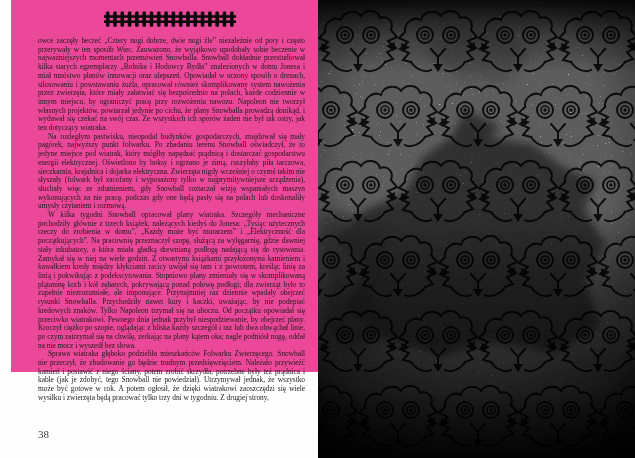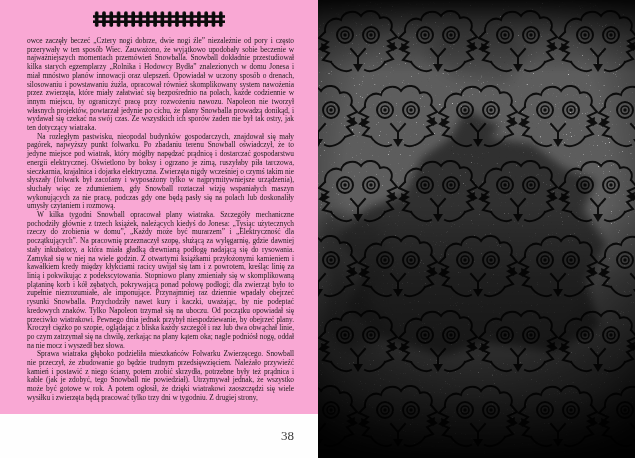--- a/index.html
+++ b/index.html
@@ -1,33 +1,33 @@
 <!DOCTYPE html>
 <html lang="pl"><head>
 <meta charset="utf-8">
 <style>
   html,body { margin:0; padding:0; background:#ffffff; }
   .spread {
     position:relative; width:635px; height:458px; overflow:hidden;
     background:#fefefe; font-family:"Liberation Serif", serif;
   }
   
-  .left-page { position:absolute; left:0; top:0; width:318px; height:414px; background:#f9a8d4; }
+  .left-page { position:absolute; left:11px; top:0; width:318px; height:372px; background:#ec4899; }
   .ornament { position:absolute; left:93px; top:10px; width:132px; height:17px; }
   .ornament svg { display:block; width:100%; height:100%; }
   .text-block {
     position:absolute; left:27px; top:37px; width:267px;
     color:#1c1c1c; font-size:7.4px; line-height:8.7px;
     text-align:justify; letter-spacing:-0.03px;
   }
   .text-block p { margin:0; text-indent:10px; }
   .text-block p.noindent { text-indent:0; }
   .pagenum {
     position:absolute; left:27px; top:428px; width:267px;
-    text-align:right; font-size:13px; color:#3b3b3b;
+    text-align:left; font-size:11px; color:#3b3b3b;
   }
   
   .right-page { position:absolute; left:318px; top:0; width:317px; height:458px; background:#111; }
   .right-page svg { display:block; width:317px; height:458px; }
 </style>
 </head>
 <body>
 
 <div class="spread">
 

